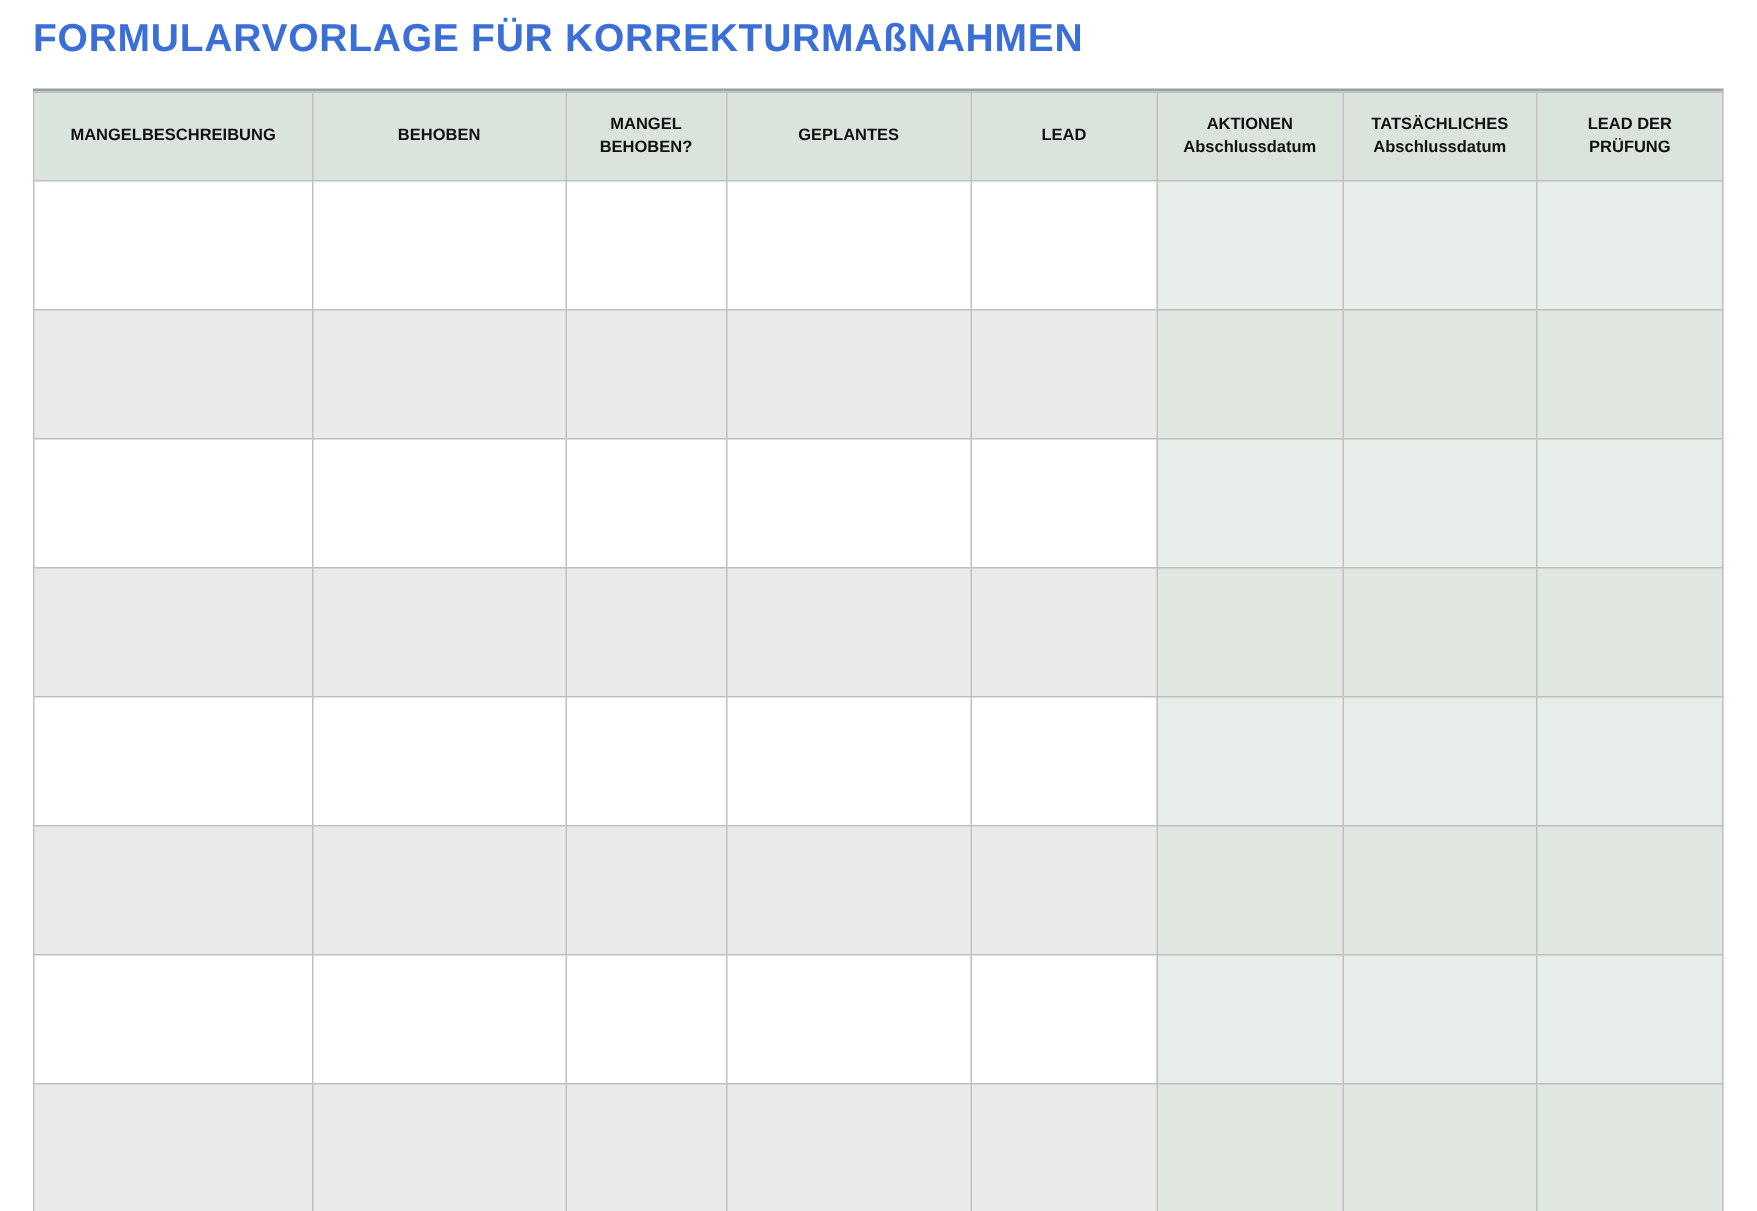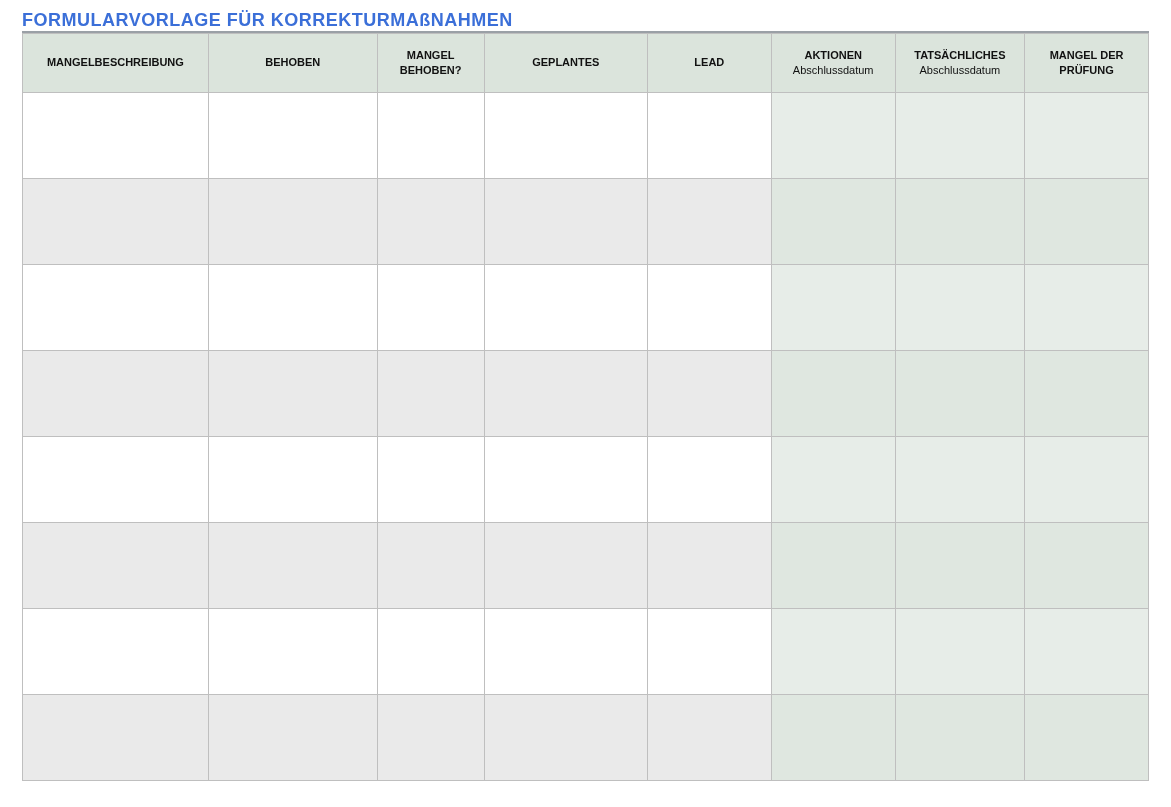--- a/index.html
+++ b/index.html
@@ -7,23 +7,24 @@
       margin: 0;
       padding: 0;
     }
     body {
       font-family: "Century Gothic", "Futura", "Trebuchet MS", Arial, sans-serif;
       background: #ffffff;
       padding: 10px 22px 22px 22px;
     }
     h1.page-title {
       color: #3b6fd8;
-      font-size: 18px;
+      font-size: 26px;
       font-weight: 700;
       letter-spacing: 0.5px;
+      margin-bottom: 18px;
     }
     .table-wrap {
       border-top: 2px solid #9aa0a6;
     }
     table {
       border-collapse: collapse;
       width: 100%;
       table-layout: fixed;
     }
     th, td {
@@ -34,21 +35,21 @@
       background: #dbe4dc;
       font-size: 11px;
       font-weight: 700;
       text-align: center;
       padding: 14px 8px;
       color: #111;
       line-height: 1.35;
     }
     th .sub {
       display: block;
-      font-weight: 400;
+      font-weight: 700;
     }
     
     col.c1 { width: 16.5%; }
     col.c2 { width: 15%; }
     col.c3 { width: 9.5%; }
     col.c4 { width: 14.5%; }
     col.c5 { width: 11%; }
     col.c6 { width: 11%; }
     col.c7 { width: 11.5%; }
     col.c8 { width: 11%; }
@@ -112,21 +113,21 @@
         </th>
         <th>
           <span>AKTIONEN</span>
           <span class="sub">Abschlussdatum</span>
         </th>
         <th>
           <span>TATSÄCHLICHES</span>
           <span class="sub">Abschlussdatum</span>
         </th>
         <th>
-          <span>MANGEL DER PRÜFUNG</span>
+          <span>LEAD DER PRÜFUNG</span>
           <span class="sub"></span>
         </th>
       </tr>
     </thead>
     <tbody>
 
       <tr>
         <td class="col-white"></td>
         <td class="col-white"></td>
         <td class="col-white"></td>

